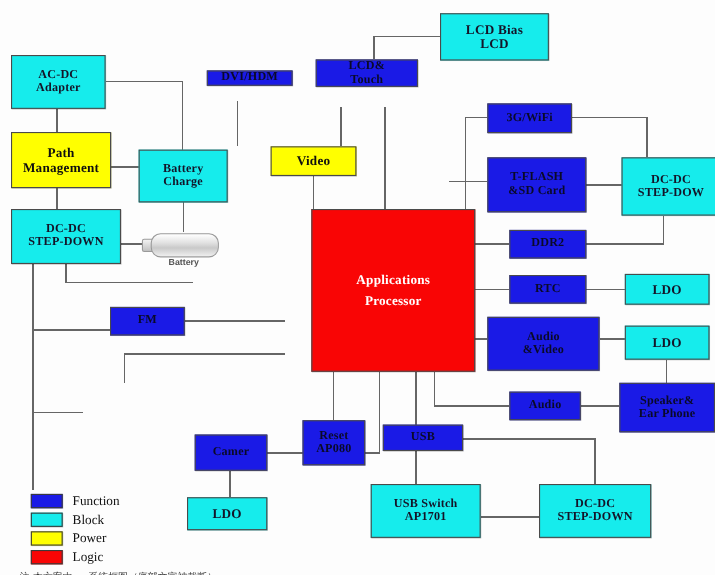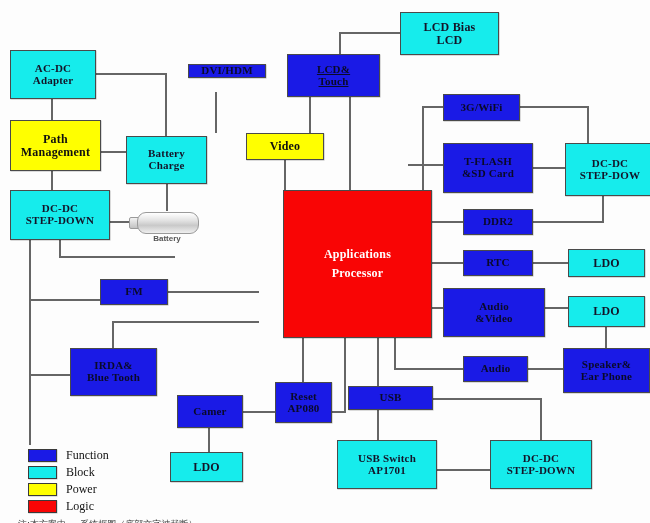--- a/index.html
+++ b/index.html
@@ -171,21 +171,21 @@
   </div>
 
   <div class="node t-function fs11" style="left:188px;top:64px;width:78px;height:14px;">
     <span>DVI/HDM</span>
   </div>
 
   <div class="node t-power fs12" style="left:246px;top:133px;width:78px;height:27px;">
     <span>Video</span>
   </div>
 
-  <div class="node t-function fs11" style="left:287px;top:54px;width:93px;height:43px;text-decoration:underline;">
+  <div class="node t-function fs11" style="left:287px;top:54px;width:93px;height:25px;">
     <span>LCD&amp;</span>
     <span>Touch</span>
   </div>
 
   <div class="node t-block fs12" style="left:400px;top:12px;width:99px;height:43px;">
     <span>LCD Bias</span>
     <span>LCD</span>
   </div>
 
   <div class="node t-function fs11" style="left:443px;top:94px;width:77px;height:27px;text-align:center;">
@@ -234,39 +234,35 @@
 
   <div class="node t-logic fs12" style="left:259px;top:190px;width:149px;height:148px;">
     <span style="margin-bottom:6px;">Applications</span>
     <span>Processor</span>
   </div>
 
   <div class="node t-function fs11" style="left:100px;top:279px;width:68px;height:26px;">
     <span>FM</span>
   </div>
 
-  <div class="node t-function fs11" style="left:70px;top:348px;width:87px;height:48px;">
-    <span>IRDA&amp;</span>
-    <span>Blue Tooth</span>
-  </div>
 
   <div class="node t-function fs11" style="left:177px;top:395px;width:66px;height:33px;">
     <span>Camer</span>
   </div>
 
   <div class="node t-block fs12" style="left:170px;top:452px;width:73px;height:30px;">
     <span>LDO</span>
   </div>
 
   <div class="node t-function fs11" style="left:275px;top:382px;width:57px;height:41px;">
     <span>Reset</span>
     <span>AP080</span>
   </div>
 
-  <div class="node t-function fs11" style="left:348px;top:386px;width:85px;height:24px;">
+  <div class="node t-function fs11" style="left:348px;top:386px;width:73px;height:24px;">
     <span>USB</span>
   </div>
 
   <div class="node t-block fs11" style="left:337px;top:440px;width:100px;height:49px;">
     <span>USB Switch</span>
     <span>AP1701</span>
   </div>
 
   <div class="node t-block fs11" style="left:490px;top:440px;width:102px;height:49px;">
     <span>DC-DC</span>

